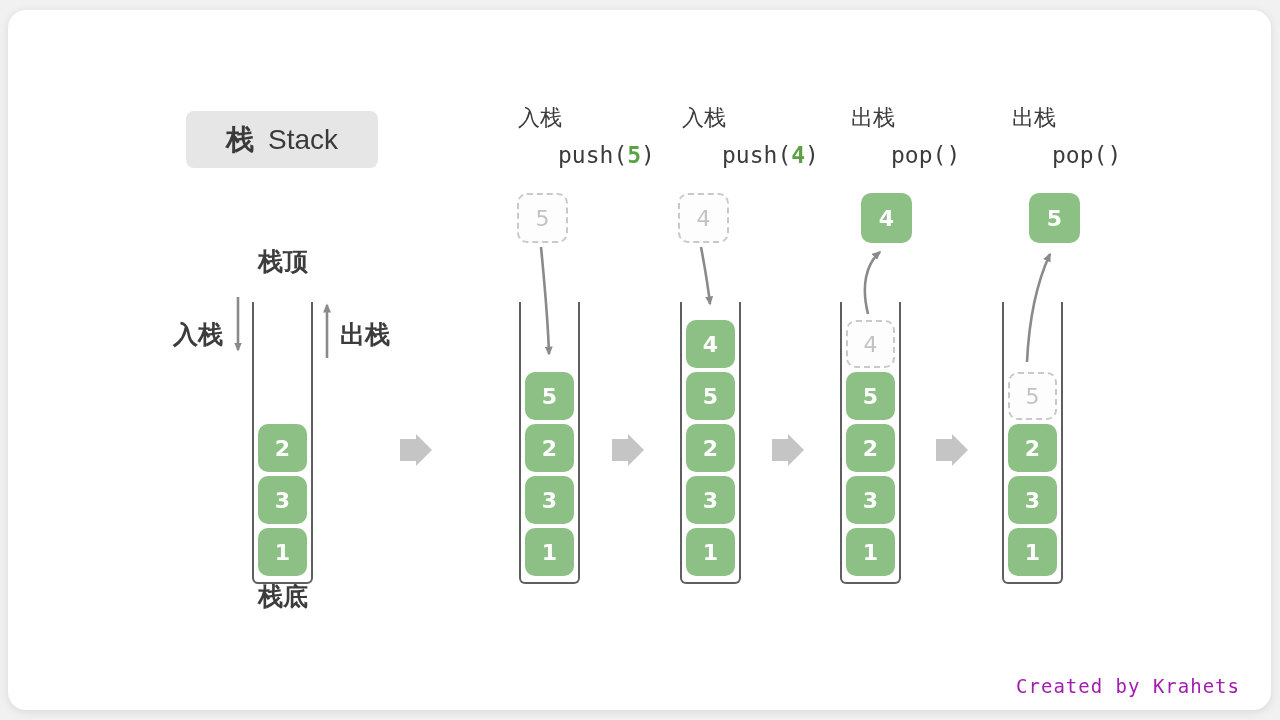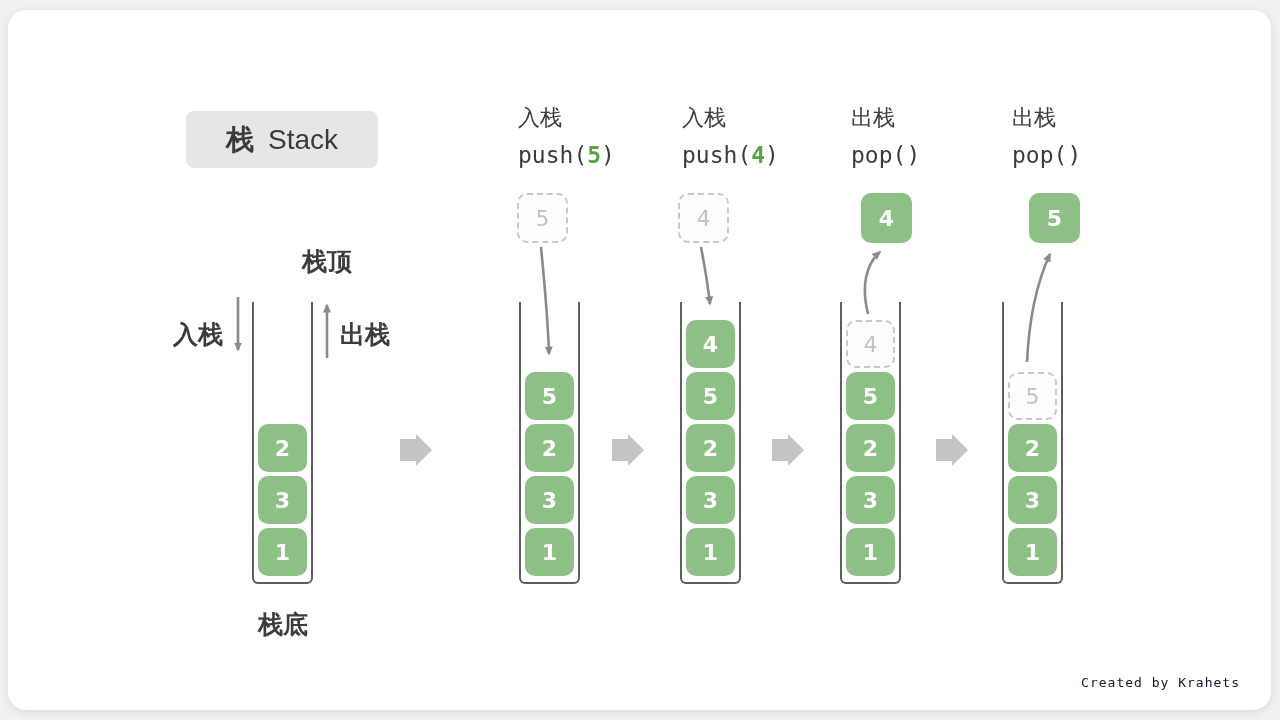--- a/index.html
+++ b/index.html
@@ -24,56 +24,56 @@
   .title-zh{font-size:28px;font-weight:700;}
   .title-en{font-size:28px;font-family:Liberation Sans, sans-serif;font-weight:500;}
   .side-label{
     position:absolute;color:#3c3c3c;font-size:25px;font-weight:700;
     white-space:nowrap;
   }
   .op-label{
     position:absolute;color:#3b3b3b;white-space:nowrap;
   }
   .op-zh{font-size:22px;font-weight:500;display:block;height:37px;line-height:30px;}
-  .op-code{font-size:23px;font-family:"DejaVu Sans Mono","Liberation Mono",monospace;display:block;height:30px;line-height:30px;}
+  .op-code{font-size:23px;font-family:"DejaVu Sans Mono","Liberation Mono",monospace;display:block;height:30px;line-height:30px;margin-left:40px;}
   .op-code .arg{color:#5ba245;font-weight:700;}
   .stack-container{
     position:absolute;box-sizing:border-box;
     border-left:2px solid #5f5f5f;border-right:2px solid #5f5f5f;border-bottom:2px solid #5f5f5f;
     border-radius:0 0 6px 6px;background:transparent;
   }
   .block{
     position:absolute;box-sizing:border-box;border-radius:10px;
     display:flex;align-items:center;justify-content:center;
     font-size:22px;font-weight:700;
   }
   .block.solid{background:#8dc084;color:#ffffff;}
   .block.ghost{
     background:#fdfdfd;border:2px dashed #c9c9c9;color:#c2c2c2;font-weight:400;
   }
   .watermark{
     position:absolute;right:40px;top:675px;
     font-family:"DejaVu Sans Mono","Liberation Mono",monospace;
-    font-size:13px;letter-spacing:1px;color:#0f172a;
+    font-size:19px;letter-spacing:1px;color:#a21caf;
   }
   #arrows{position:absolute;left:0;top:0;pointer-events:none;}
 </style>
 </head>
 <body>
 
 <div id="stage">
   <div class="card"></div>
 
   <div class="title-box">
     <span class="title-zh">栈</span>
     <span class="title-en">Stack</span>
   </div>
 
-  <div class="side-label" style="left:258px;top:245px;margin-left:44px;">栈顶</div>
-  <div class="side-label" style="left:258px;top:608px;">栈底</div>
+  <div class="side-label" style="left:258px;top:245px;">栈顶</div>
+  <div class="side-label" style="left:258px;top:580px;">栈底</div>
   <div class="side-label" style="left:173px;top:318px;">入栈</div>
   <div class="side-label" style="left:340px;top:318px;">出栈</div>
 
   <div id="figures">
       <div class="stack-container" style="left: 252px; top: 302px; width: 61px; height: 282px;"></div>
       <div class="block solid" style="left: 258px; top: 528px; width: 49px; height: 48px;">1</div>
       <div class="block solid" style="left: 258px; top: 476px; width: 49px; height: 48px;">3</div>
       <div class="block solid" style="left: 258px; top: 424px; width: 49px; height: 48px;">2</div>
       <div class="op-label" style="left: 518px; top: 103px;">
         <span class="op-zh">入栈</span>

